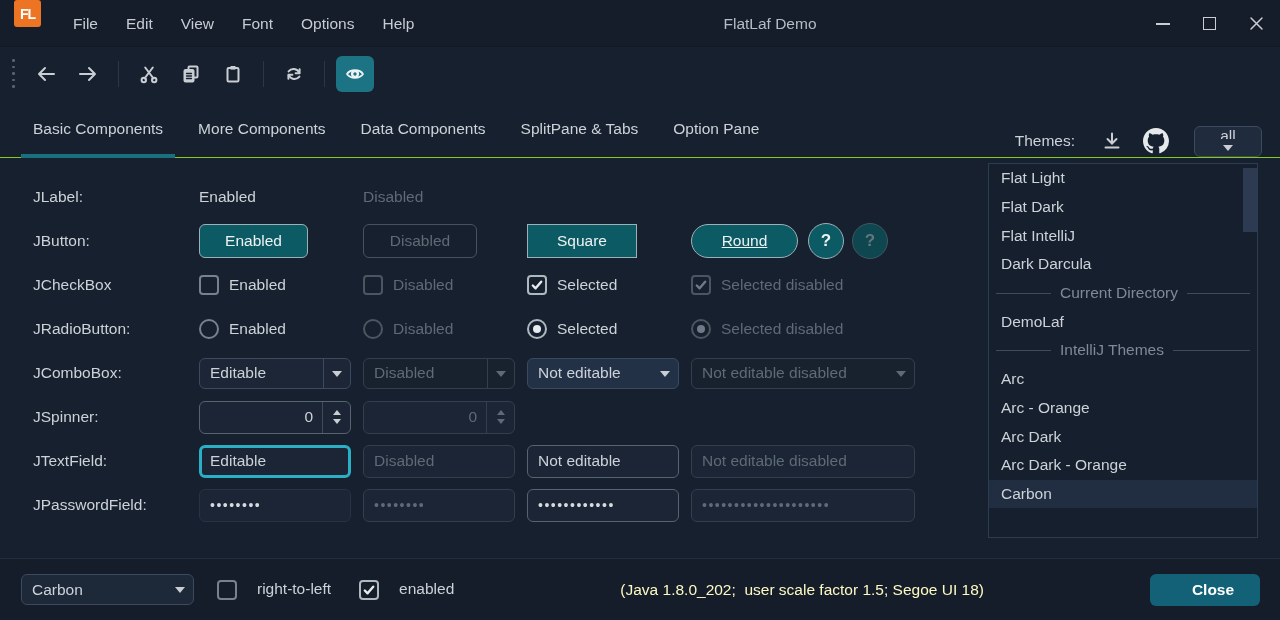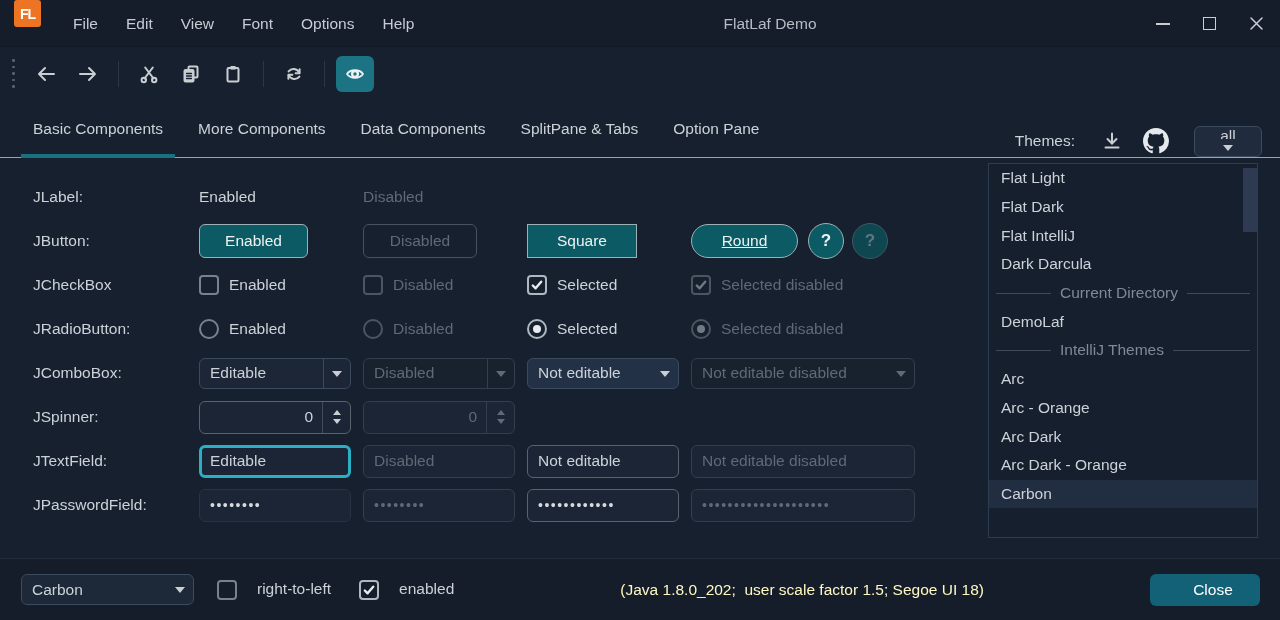--- a/index.html
+++ b/index.html
@@ -93,21 +93,21 @@
   .t-sep .line { height:1px; background:#3e4b5c; }
   .t-sep .l { flex:0 0 55px; margin-right:9px; } .t-sep .r { flex:1; margin-left:9px; }
   .scroll-thumb { position:absolute; right:0; top:4px; width:14px; height:64px; background:#2d3a52; }
   
   .bottombar { position:absolute; left:0; bottom:0; width:1280px; height:62px; background:#141d29;
                border-top:1px solid #232e3d; display:flex; align-items:center; }
   .bb-combo { width:173px; margin-left:21px; background:#1d2838; }
   .bb-check { display:flex; align-items:flex-start; gap:20px; }
   .status { flex:1; text-align:center; color:#fef9c3; white-space:pre; }
   .close-btn { width:110px; height:32px; margin-right:20px; background:#126177; border:none; border-radius:6px;
-               color:#fff; font-weight:normal; font-size:15.5px; font-family:inherit; display:flex; align-items:center; justify-content:center;padding-left:16px; }
+               color:#fff; font-weight:bold; font-size:15.5px; font-family:inherit; display:flex; align-items:center; justify-content:center;padding-left:16px; }
 </style>
 </head>
 <body>
 
 <div class="app">
 
   <div class="titlebar">
     <div class="logo">FL</div>
     <div class="menus">
       <div class="menu-item">File</div>

